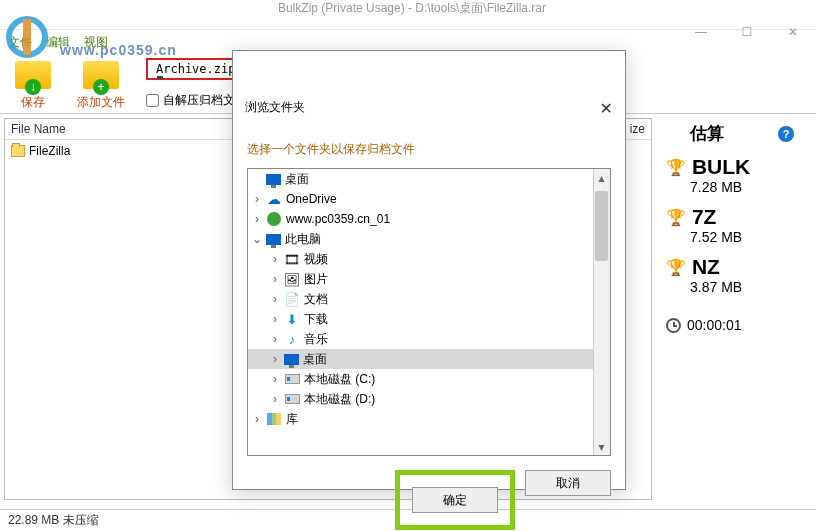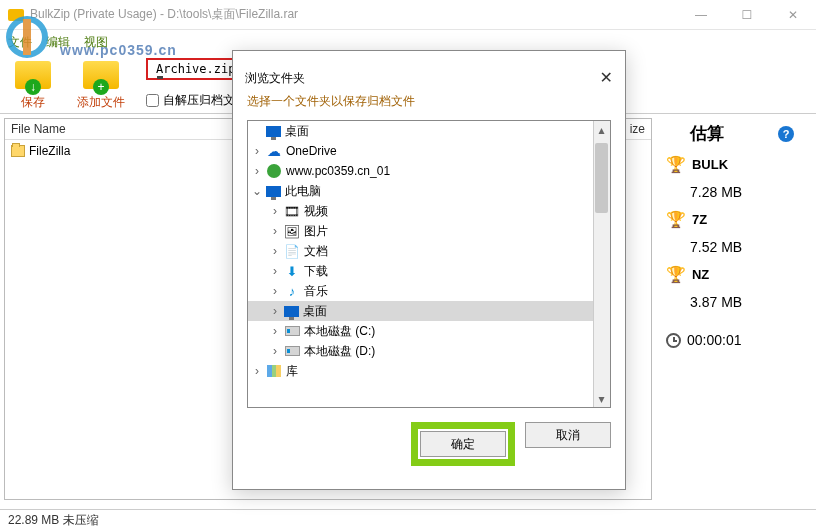--- a/index.html
+++ b/index.html
@@ -1,19 +1,19 @@
 <!DOCTYPE html>
 <html><head>
 <meta charset="utf-8">
 <style>
 * { margin:0; padding:0; box-sizing:border-box; font-family:"Microsoft YaHei","SimSun",Arial,sans-serif; }
 body { width:816px; height:531px; background:#fff; font-size:12px; position:relative; overflow:hidden; }
 
 
-.titlebar { height:30px; border-bottom:1px solid #e5e5e5; display:flex; align-items:center; padding-left:8px; color:#999; }
+.titlebar { height:30px; border-bottom:1px solid #e5e5e5; display:flex; align-items:center; padding-left:8px; color:#999;flex-direction:column; }
 .titlebar .appicon { width:16px; height:16px; margin-right:6px; }
 .winbtns { margin-left:auto; display:flex; }
 .winbtn { width:46px; height:30px; display:flex; align-items:center; justify-content:center; color:#999; }
 
 
 .watermark { position:absolute; top:18px; left:6px; font-size:24px; font-weight:bold; color:#2b5fa5; letter-spacing:1px; pointer-events:none; z-index:3; opacity:.85;}
 .watermark .url { position:absolute; top:24px; left:54px; font-size:14px; color:#2b5fa5; font-weight:bold; opacity:.8; }
 .wm-logo{position:absolute;top:-4px;left:-2px;}
 
 
@@ -46,33 +46,33 @@
 
 .rightpane { width:148px; padding:8px 10px; }
 .est-title{ font-size:17px; font-weight:bold; margin-bottom:4px; display:flex; align-items:center;margin-left:24px;}
 .helpq{ margin-left:auto; width:16px;height:16px;border-radius:50%;background:#1976d2;color:#fff;font-size:11px;display:flex;align-items:center;justify-content:center; font-family:Arial;}
 .est-item{ margin-top:10px; }
 .est-row{ display:flex; align-items:center; gap:6px; }
 .trophy{ font-size:16px; }
 .trophy.gold{color:#dca500;}
 .trophy.silver{color:#9aa0a6;}
 .trophy.orange{color:#e08b2c;}
-.est-name{ font-size:13px; font-weight:bold; }
-.est-size{ font-size:14px; margin-left:24px; margin-top:10px;}
+.est-name{ font-size:21px; font-weight:bold; }
+.est-size{ font-size:14px; margin-left:24px; margin-top:0;}
 .timer{ margin-top:22px; font-size:14px; display:flex; align-items:center; gap:6px;}
 .clock{ width:15px;height:15px;border:2px solid #555;border-radius:50%;position:relative;}
 .clock:before{content:"";position:absolute;top:2px;left:5px;width:2px;height:5px;background:#555;}
 .clock:after{content:"";position:absolute;top:5px;left:5px;width:4px;height:2px;background:#555;}
 
 
 .statusbar{ position:absolute; bottom:0; left:0; right:0; height:22px; border-top:1px solid #ccc; display:flex; align-items:center; padding-left:8px; color:#333;}
 
 
 .dialog{ position:absolute; top:50px; left:232px; width:394px; height:440px; background:#fff; border:1px solid #888; box-shadow:0 4px 20px rgba(0,0,0,.2); z-index:10;}
-.dlg-title{ height:36px; display:flex; align-items:flex-end; padding:0 12px; }
+.dlg-title{ height:36px; display:flex; align-items:flex-start; padding:0 12px;margin-top:48px; }
 .dlg-title .dclose{ margin-left:auto; font-size:16px; cursor:pointer; color:#333;}
 .dlg-sub{ padding:6px 14px 10px; color:#a16207;}
 .tree{ margin:0 14px; border:1px solid #888; height:288px; background:#fff; overflow:hidden; position:relative;}
 .tree-scroll{ position:absolute; top:0;right:0;bottom:0;width:17px; background:#f0f0f0; border-left:1px solid #ccc;}
 .tree-thumb{ position:absolute; top:22px; right:2px; width:13px; height:70px; background:#c7c7c7; border-radius:2px;}
 .tree-arrow{ position:absolute; width:17px; height:17px; display:flex;align-items:center;justify-content:center;color:#666;}
 .tree-arrow.up{top:0;right:0;}
 .tree-arrow.down{bottom:0;right:0;}
 .tnode{ display:flex; align-items:center; height:20px; font-size:12px;}
 .tw{ width:18px; display:inline-flex; justify-content:center; color:#666;}
@@ -83,21 +83,21 @@
 .monitor-ic:after{content:"";position:absolute;bottom:-3px;left:5px;width:5px;height:3px;background:#777;}
 .green-user{width:14px;height:14px;background:#3aa33a;border-radius:50%;}
 .cloud-ic{color:#0a63c9;font-size:14px;}
 .drive-ic{width:15px;height:10px;background:#d5d5d5;border:1px solid #999;position:relative;}
 .drive-ic:before{content:"";position:absolute;left:1px;top:2px;width:3px;height:4px;background:#0a8fd6;}
 .lib-ic{background:linear-gradient(90deg,#5da9e8 33%,#9ad07e 33% 66%,#f7cf63 66%);width:14px;height:12px;}
 
 .dlg-btns{ display:flex; justify-content:flex-end; gap:10px; padding:14px 14px 0;}
 .dlg-btn{ min-width:86px; height:26px; border:1px solid #999; background:#efefef; font-size:12px; cursor:pointer; display:flex;align-items:center;justify-content:center;}
 .dlg-btn.wide{min-width:110px;}
-.hl-red{ border:7px solid #84cc16; padding:2px; display:inline-flex;}
+.hl-red{ border:5px solid #84cc16; padding:12px; display:inline-flex;}
 </style>
 </head>
 <body>
 
 <div class="watermark">
   <svg class="wm-logo" width="46" height="46">
       <circle cx="23" cy="23" r="18" fill="none" stroke="#2b9fd8" stroke-width="6"></circle>
       <rect x="19" y="5" width="8" height="36" fill="#e08b2c"></rect>
     </svg>
   <div class="url">www.pc0359.cn</div>

